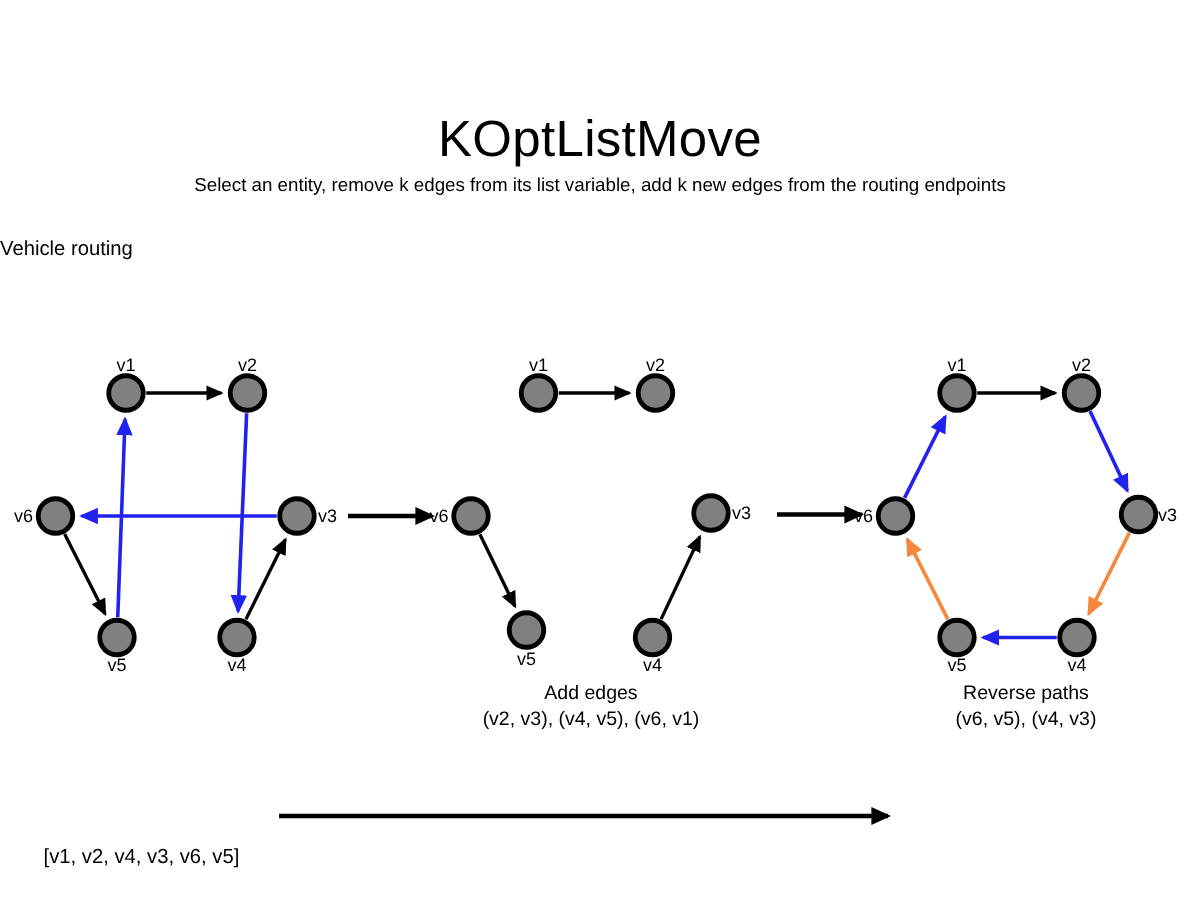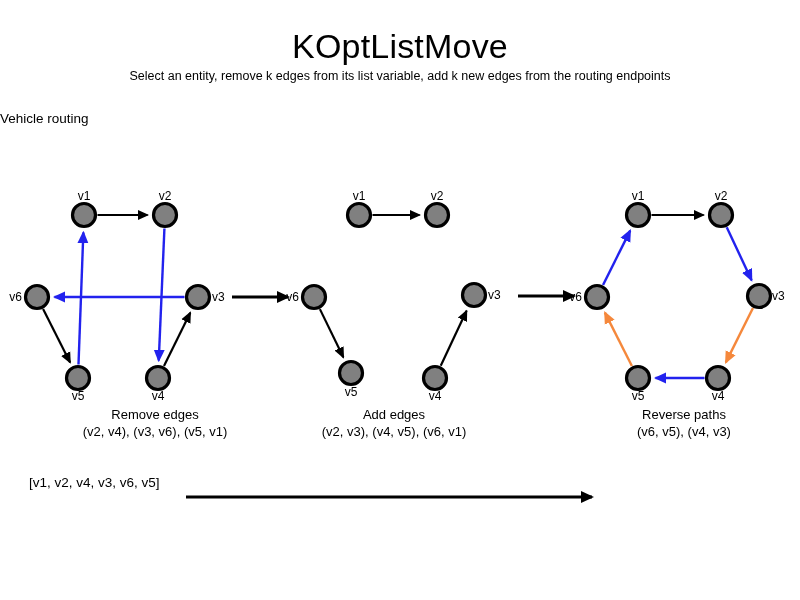--- a/index.html
+++ b/index.html
@@ -13,20 +13,21 @@
     height: 600px;
     font-family: "Liberation Sans", sans-serif;
     color: #000000;
     overflow: hidden;
     position: relative;
   }
   #root {
     position: relative;
     width: 800px;
     height: 440px;
+    margin-top: 47px;
   }
   .title {
     position: absolute;
     left: 0;
     top: 26px;
     width: 800px;
     text-align: center;
     font-size: 34px;
     font-weight: normal;
     letter-spacing: 0.2px;
@@ -76,21 +77,21 @@
   }
   .caption .line1 { display: block; }
   .caption .line2 { display: block; }
   #caption-1 { left: 25px; top: 406px; }
   #caption-2 { left: 264px; top: 406px; }
   #caption-3 { left: 554px; top: 406px; }
   .listtext {
     position: absolute;
     font-size: 13.5px;
     line-height: 18px;
-    top: 474px;
+    top: 515px;
     white-space: nowrap;
   }
   #list-before { left: 29px; }
   #list-after  { left: 595px; }
 </style>
 </head>
 <body>
 
 <div id="root">
 
@@ -207,24 +208,20 @@
         <g>
           <circle cx="597" cy="297" r="11.5" class="node-circle"></circle>
           <text x="582" y="301" text-anchor="end" class="node-label">v6</text>
         </g>
       </g>
     <g id="list-arrow-layer">
         <line x1="186" y1="497" x2="592" y2="497" stroke="#000000" stroke-width="3" marker-end="url(#ah-flow)"></line>
       </g>
   </svg>
 
-  <div class="caption" id="caption-1">
-    <span class="line1">Remove edges</span>
-    <span class="line2">(v2, v4), (v3, v6), (v5, v1)</span>
-  </div>
   <div class="caption" id="caption-2">
     <span class="line1">Add edges</span>
     <span class="line2">(v2, v3), (v4, v5), (v6, v1)</span>
   </div>
   <div class="caption" id="caption-3">
     <span class="line1">Reverse paths</span>
     <span class="line2">(v6, v5), (v4, v3)</span>
   </div>
 
   <div class="listtext" id="list-before">[v1, v2, v4, v3, v6, v5]</div>

